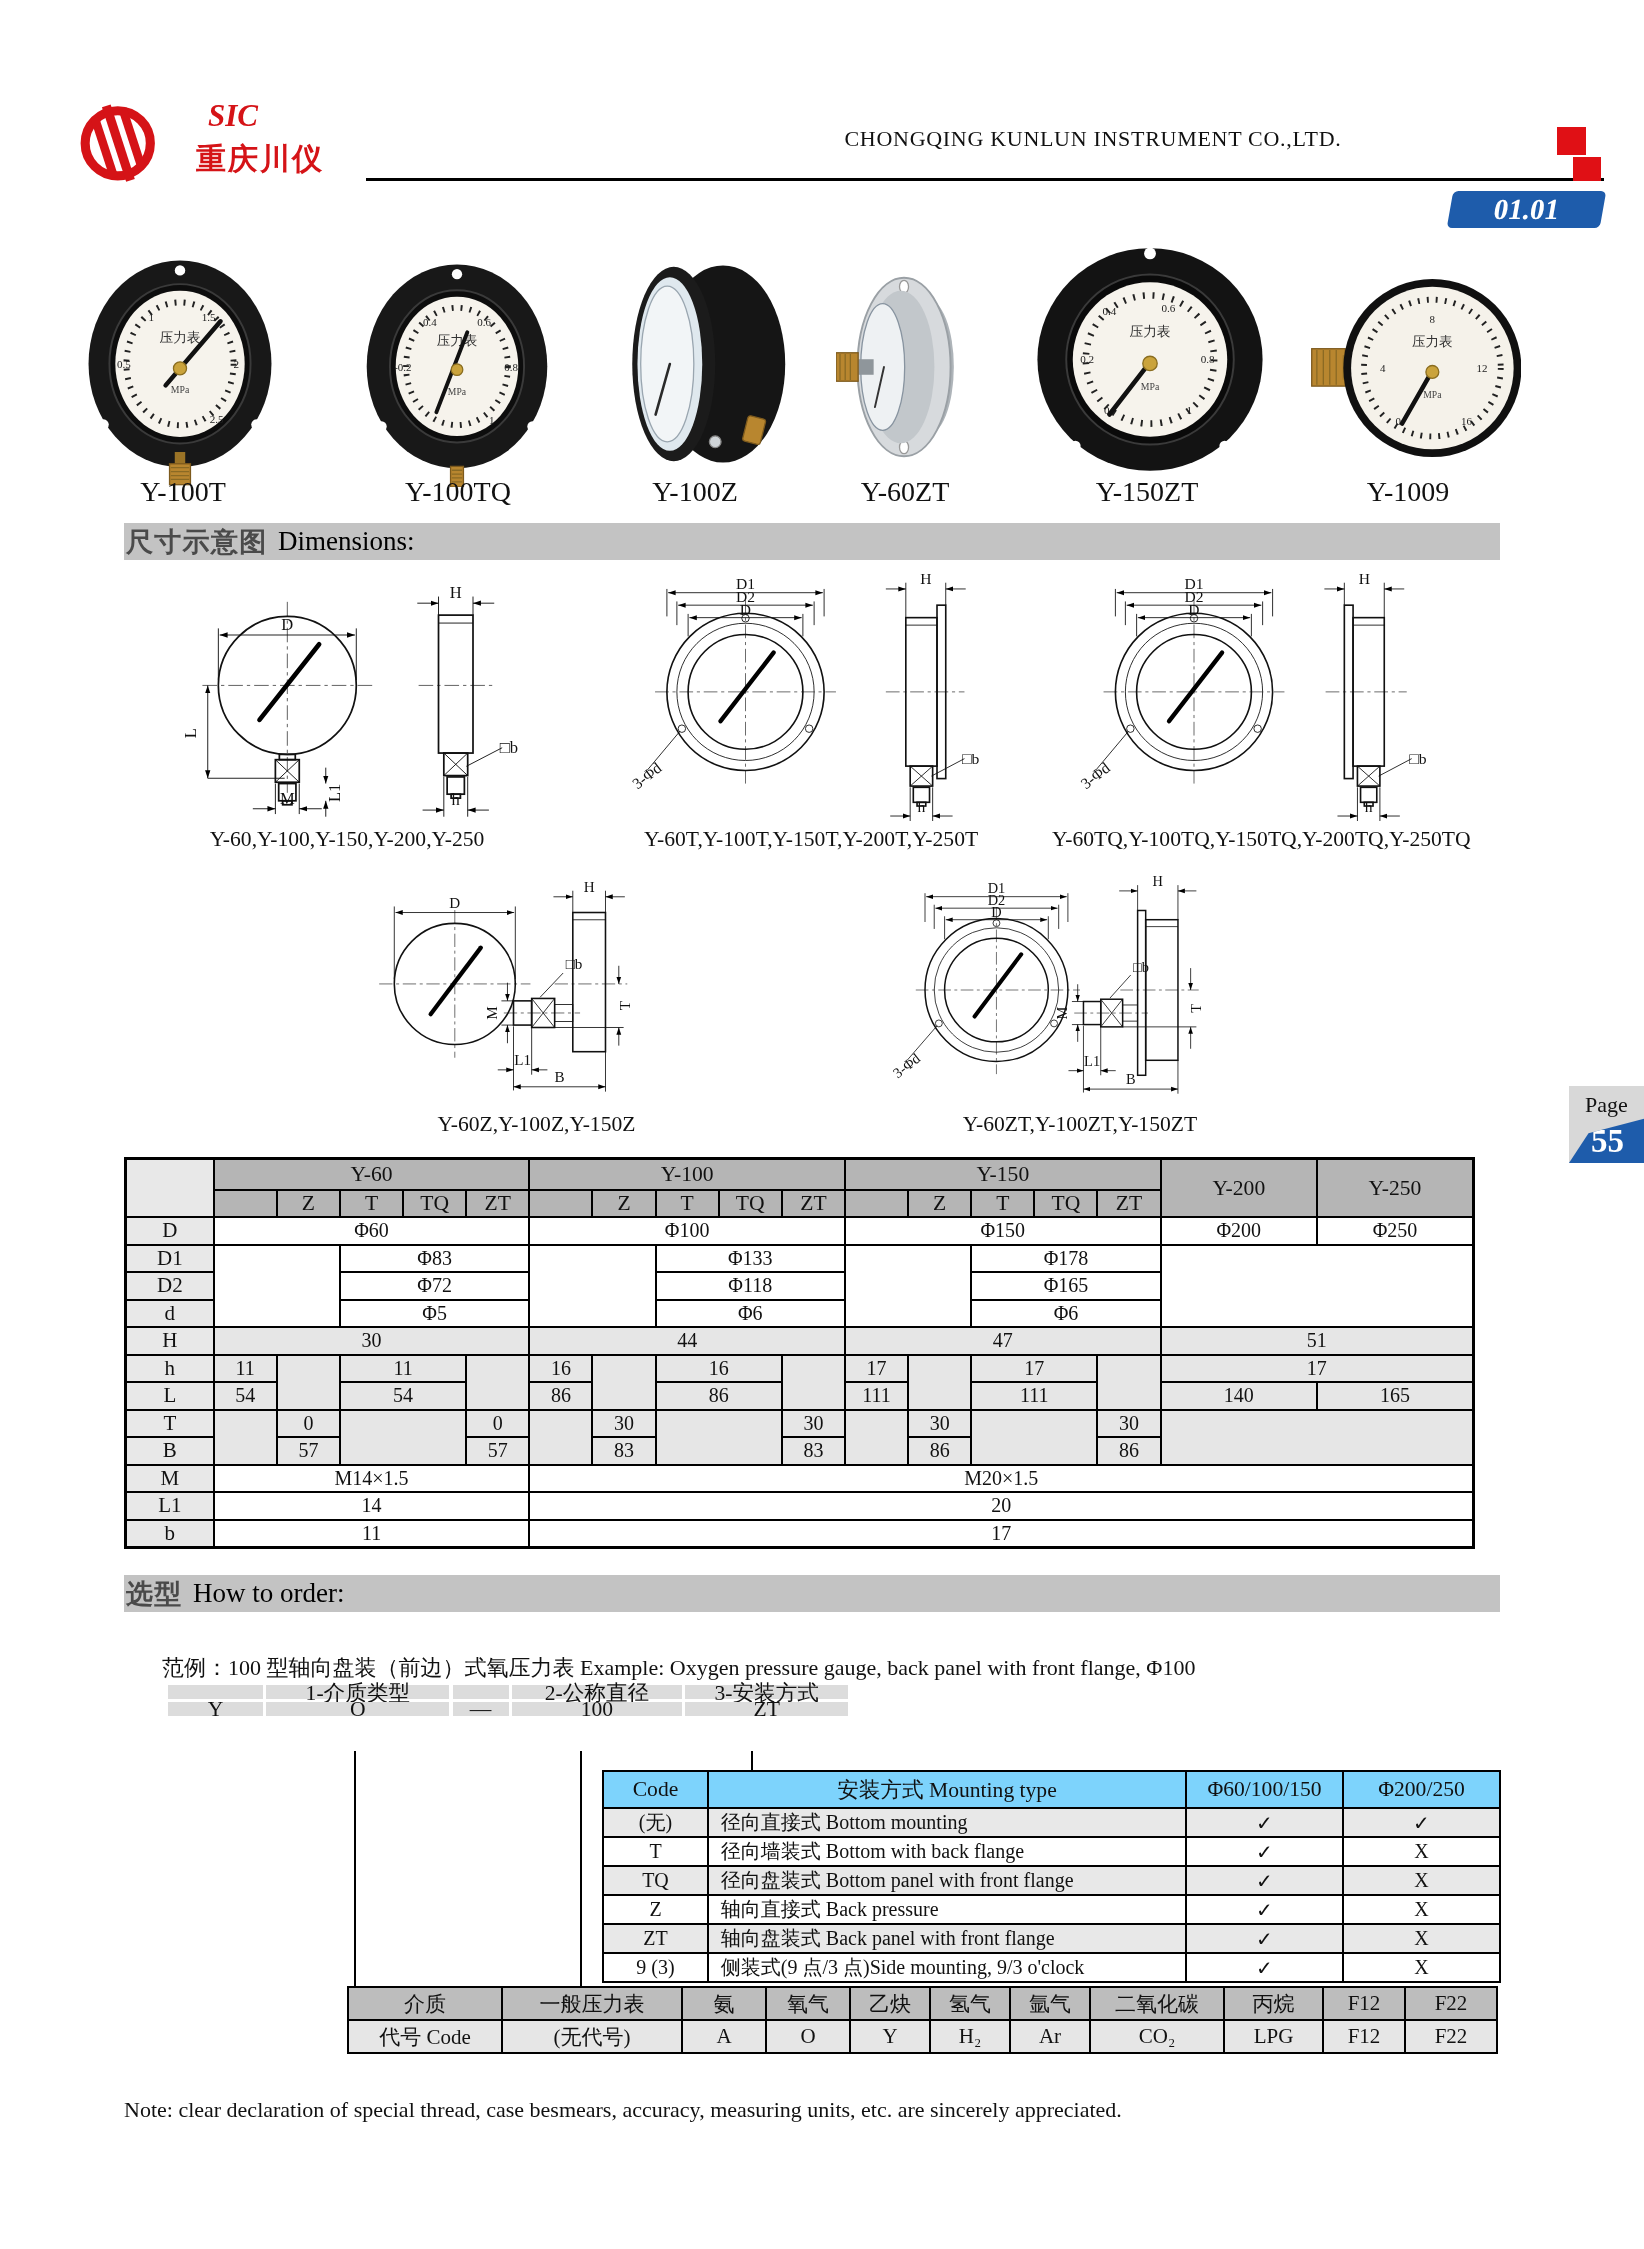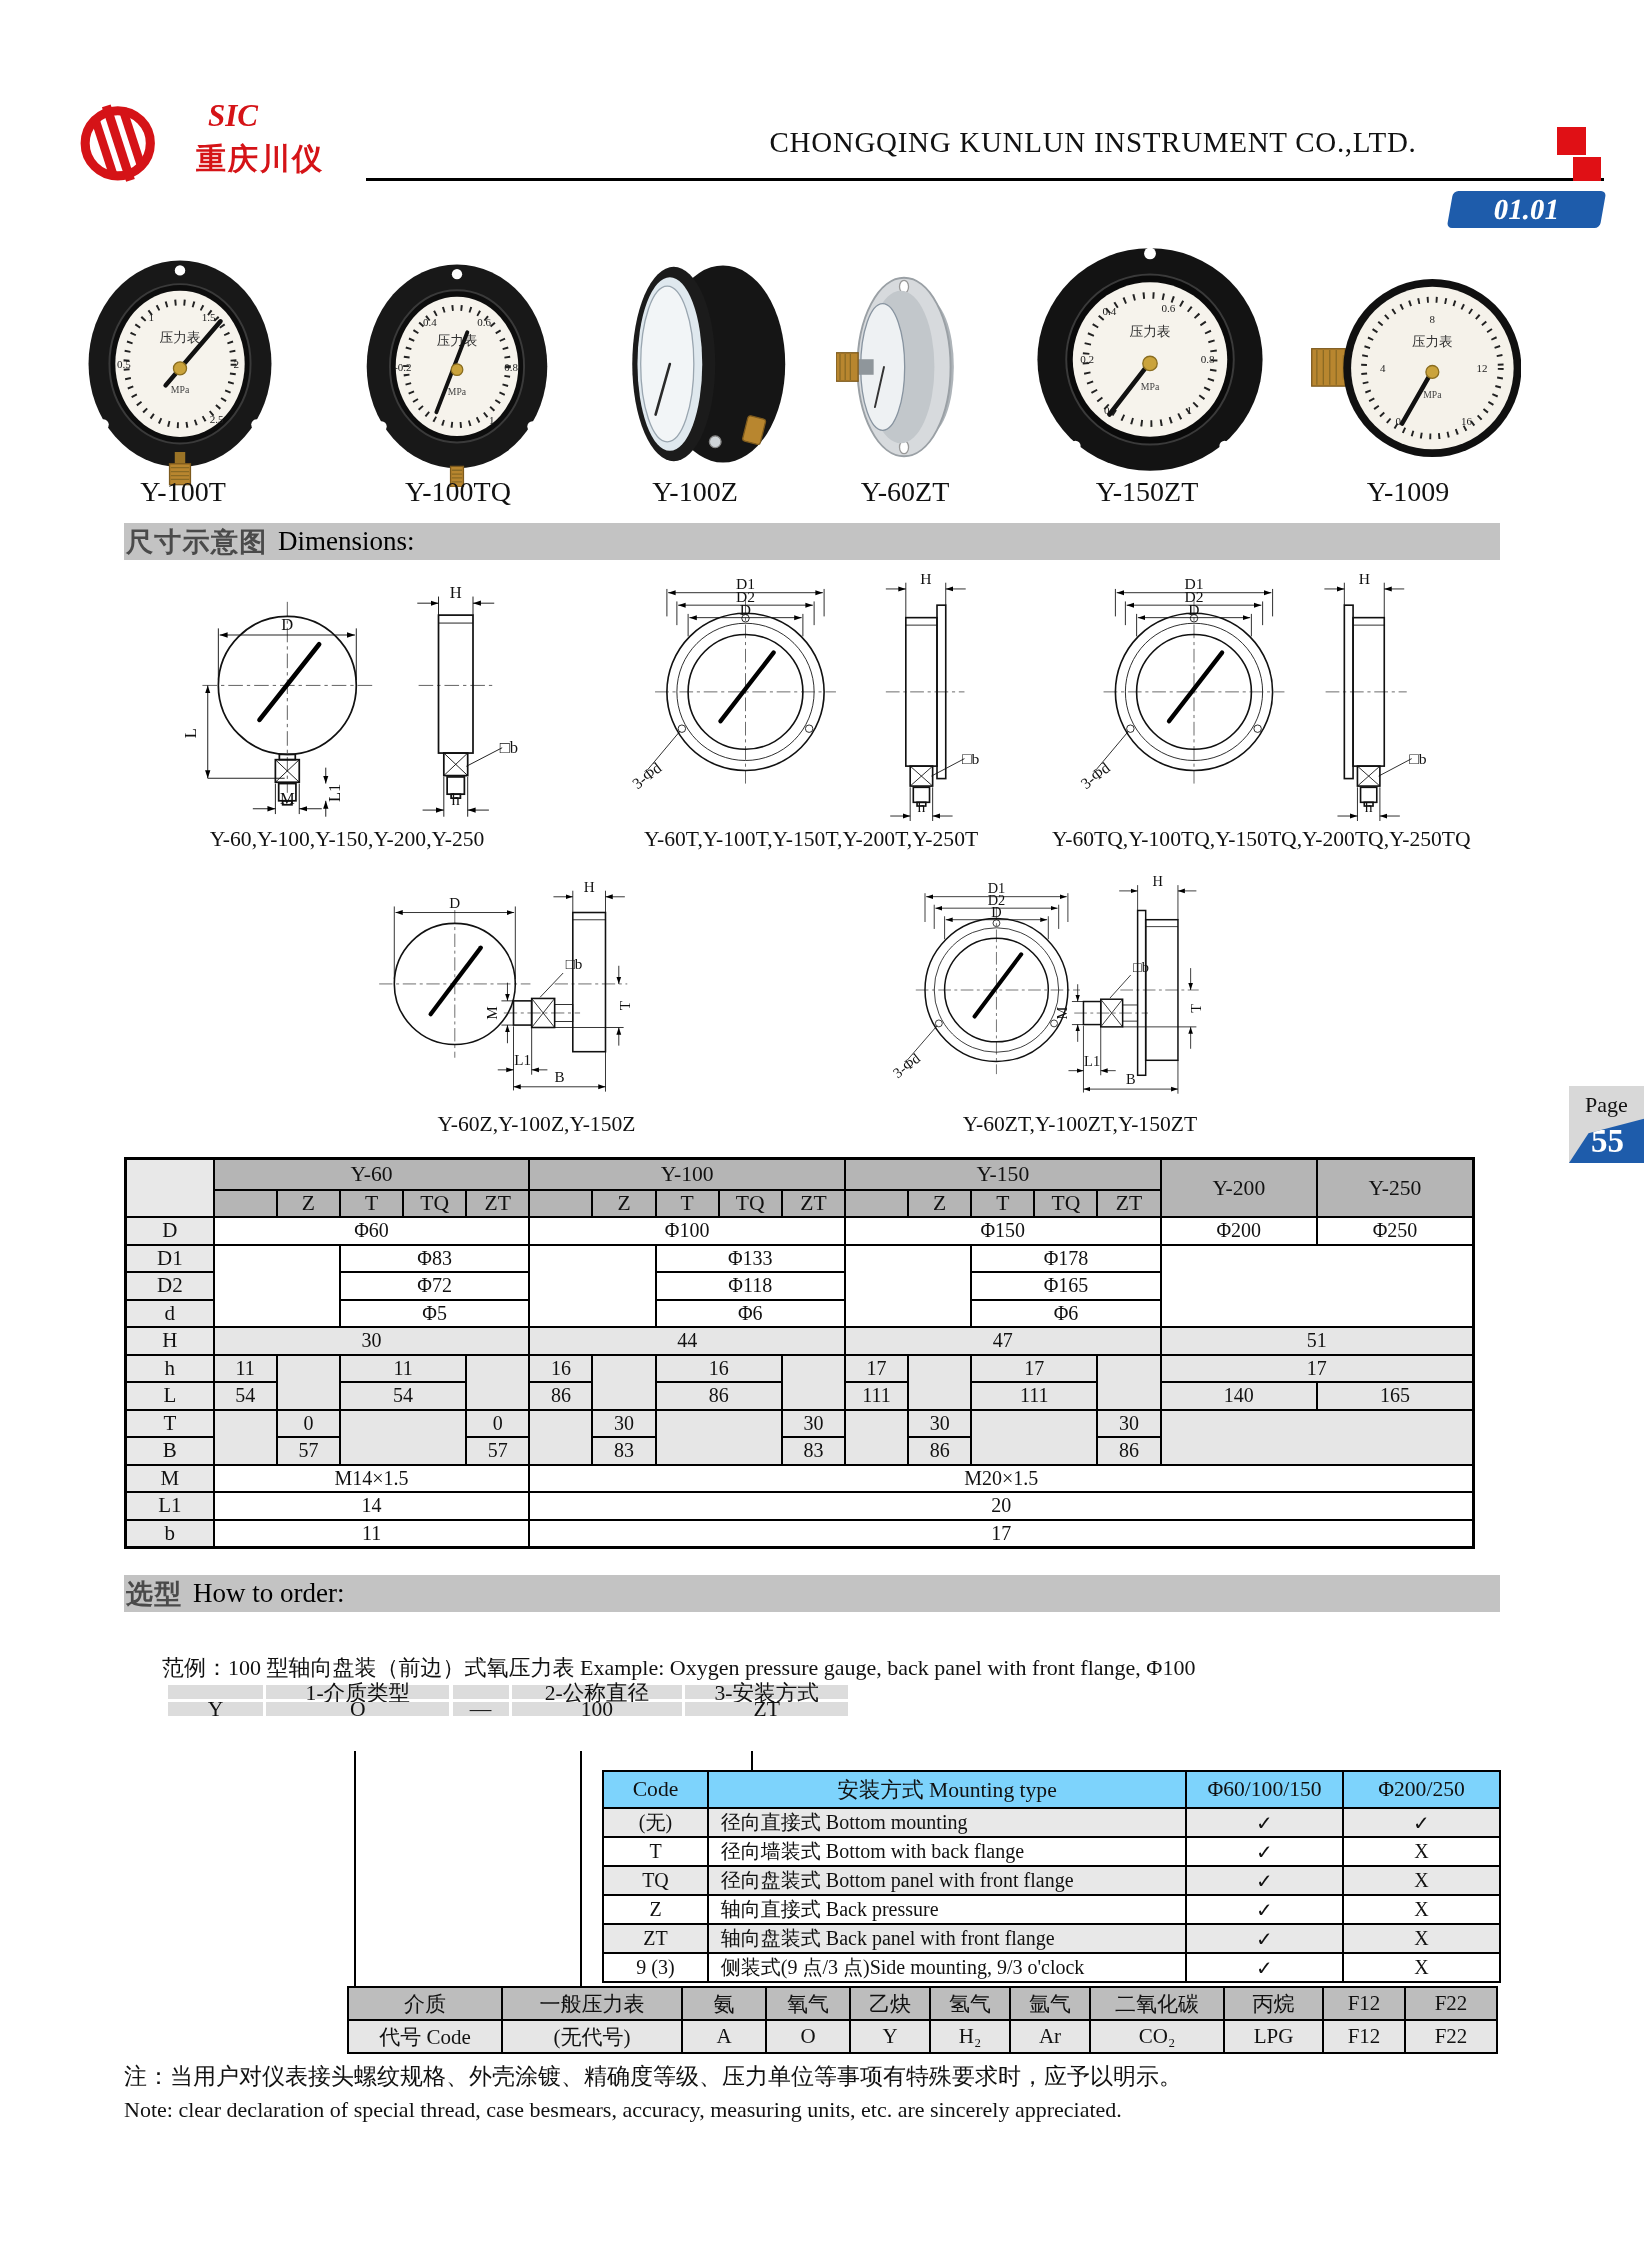--- a/index.html
+++ b/index.html
@@ -2,21 +2,21 @@
 <html style="font-size:10.5px"><head>
 <meta charset="utf-8">
 <style>
   html,body{margin:0;padding:0;background:#fff}
   .page{position:relative;width:1644px;height:2250px;background:#ffffff;
         font-family:"Liberation Serif",serif;color:#111;overflow:hidden}
   .abs{position:absolute}
   
   .logo-sic{font-size:31px;font-weight:bold;font-style:italic;color:#d51317}
   .logo-cn{font-size:30px;font-weight:bold;color:#d51317;font-family:"Liberation Sans",sans-serif;letter-spacing:2px}
-  .company{font-size:29px;letter-spacing:0.7px;text-align:center;white-space:nowrap}
+  .company{font-size:22px;letter-spacing:0.7px;text-align:center;white-space:nowrap}
   .hrule{background:#000;height:3.3px}
   .reddeco{background:#e01015}
   .code-badge{background:#1e5cab;color:#fff;font-size:29px;font-weight:bold;
               display:flex;align-items:center;justify-content:center;transform:skewX(-10deg);border-radius:5.2px}
   
   .bar{background:#c3c3c3;display:flex;align-items:center;padding-left:2px}
   .bar .cn{font-family:"Liberation Sans",sans-serif;font-weight:bold;font-size:27px;color:#4a4a4a;letter-spacing:1.3px}
   .bar .en{font-size:27px;color:#000;margin-left:10.5px;white-space:nowrap}
   
   .plabel{font-size:28px;text-align:center;white-space:nowrap}
@@ -778,17 +778,16 @@
       <td>H₂</td>
       <td>Ar</td>
       <td>CO₂</td>
       <td>LPG</td>
       <td>F12</td>
       <td>F22</td>
     </tr>
   </tbody>
     </table>
 
-  <div class="abs note" style="left:124px;top:2061px;font-size:23px">注：当用户对仪表接头螺纹规格、外壳涂镀、精确度等级、压力单位等事项有特殊要求时，应予以明示。</div>
   <div class="abs note" style="left:124px;top:2097px;font-size:22px">Note: clear declaration of special thread, case besmears, accuracy, measuring units, etc. are sincerely appreciated.</div>
 
 </div>
 
 
 </body></html>

